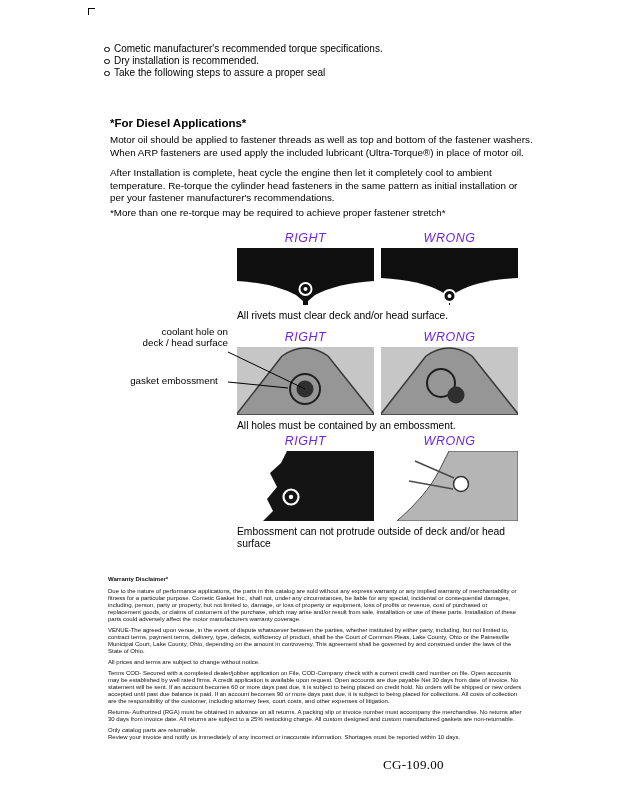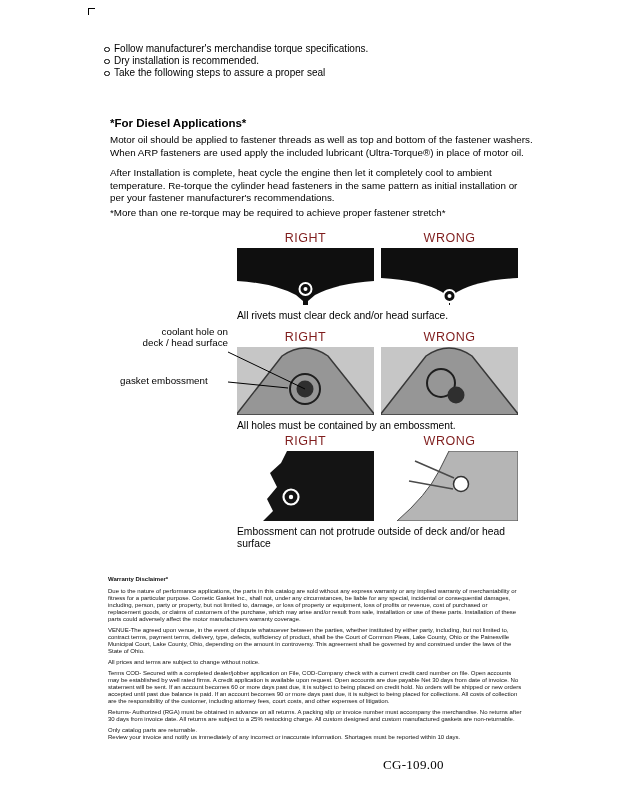--- a/index.html
+++ b/index.html
@@ -21,47 +21,47 @@
   .subbullets li::before { content:""; position:absolute; left:0; top:4px; width:3.5px; height:3.5px;
     background:#000; border-radius:50%; }
   .diesel-heading { position:absolute; left:110px; top:117px; font-size:11.5px; font-weight:bold; }
   .para { position:absolute; left:110px; width:424px; font-size:9.8px; line-height:12.5px; }
   .para1 { top:134px; }
   .para2 { top:167px; }
   .note { position:absolute; left:110px; top:207px; font-size:9.8px; }
 
   .diag-row { position:absolute; left:237px; width:282px; display:flex; flex-wrap:wrap; column-gap:7px; }
   .diag-col { width:137px; }
-  .rw-label { text-align:center; font-size:12.5px; letter-spacing:0.5px; margin-bottom:3px; color:#7f1d1d; }
+  .rw-label { text-align:center; font-size:12.5px; letter-spacing:0.5px; margin-bottom:3px; color:#6d28d9;font-style:italic; }
   .diag { display:block; }
   .diag-caption { width:100%; font-size:10.3px; margin-top:5px; line-height:12px; }
   .row1 { top:231px; } .row2 { top:330px; } .row3 { top:434px; }
 
   .pointer-label { position:absolute; font-size:9.8px; line-height:11px; }
   .coolant-label { left:120px; top:326px; width:108px; text-align:right; }
-  .embossment-label { left:120px; top:375px; width:108px; text-align:left; }
+  .embossment-label { left:120px; top:375px; width:108px; text-align:center; }
   .connectors { position:absolute; left:110px; top:336px; pointer-events:none; }
 
   .legal { position:absolute; left:108px; top:576px; width:414px; font-size:6px; line-height:7px; color:#111; }
   .legal-heading { font-weight:bold; margin-bottom:5px; }
   .lp { margin-bottom:4px; }
   .lp.tight { margin-bottom:0; }
   .footer-code { position:absolute; left:383px; top:757px; font-family:"Liberation Serif", serif;
     font-size:13px; letter-spacing:0.3px; }
 </style>
 </head>
 <body>
 
 <div class="page">
 
   <div class="crop-mark"></div>
 
 
   <ul class="bullets">
-    <li>Follow manufacturer's merchandise torque specifications.</li>
+    <li>Cometic manufacturer's recommended torque specifications.</li>
     <li>Dry installation is recommended.</li>
     <li>Take the following steps to assure a proper seal</li>
   </ul>
 
 
   <h2 class="diesel-heading">*For Diesel Applications*</h2>
   <p class="para para1">Motor oil should be applied to fastener threads as well as top and bottom of the fastener washers. When ARP fasteners are used apply the included lubricant (Ultra-Torque®) in place of motor oil.</p>
   <p class="para para2">After Installation is complete, heat cycle the engine then let it completely cool to ambient temperature. Re-torque the cylinder head fasteners in the same pattern as initial installation or per your fastener manufacturer's recommendations.</p>
   <p class="note">*More than one re-torque may be required to achieve proper fastener stretch*</p>
 

